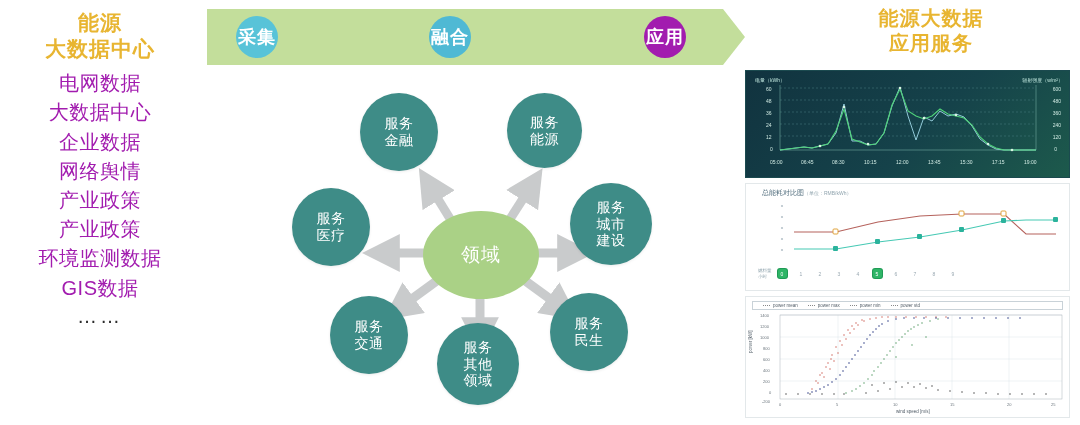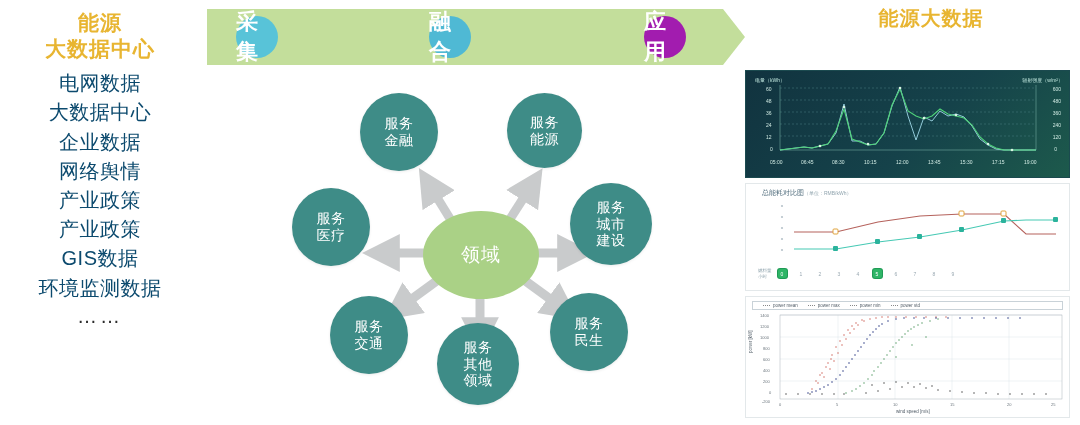--- a/index.html
+++ b/index.html
@@ -11,36 +11,36 @@
 
   
   .left-col{position:absolute;left:0;top:0;width:200px;height:425px;text-align:center;}
   .left-title{
     color:#e8b531;font-weight:bold;font-size:21px;line-height:1.22;
     padding-top:10px;letter-spacing:1px;
     text-shadow:0 1px 0 rgba(255,255,255,.6);
   }
   .left-list{margin-top:8px;}
   .left-list-item{
-    font-size:20px;color:#0c4a6e;line-height:1.46;letter-spacing:0.5px;
+    font-size:20px;color:#a21caf;line-height:1.46;letter-spacing:0.5px;
     white-space:nowrap;
   }
   .left-ellipsis{font-size:20px;color:#2b2b2b;letter-spacing:3px;padding-top:2px;}
 
   
   .banner{
     position:absolute;left:207px;top:9px;width:538px;height:56px;
     background:#c3de9b;
     -webkit-clip-path:polygon(0 0, calc(100% - 22px) 0, 100% 50%, calc(100% - 22px) 100%, 0 100%);
     clip-path:polygon(0 0, calc(100% - 22px) 0, 100% 50%, calc(100% - 22px) 100%, 0 100%);
   }
   .banner-circle{
     position:absolute;top:7px;width:42px;height:42px;border-radius:50%;
     display:flex;align-items:center;justify-content:center;
-    color:#ffffff;font-size:22px;font-weight:bold;letter-spacing:1px;
+    color:#ffffff;font-size:18px;font-weight:bold;letter-spacing:1px;
   }
   .bc-1{left:29px;background:#58c3d8;}
   .bc-2{left:222px;background:#4fb9d4;}
   .bc-3{left:437px;background:#a21caf;}
 
   
   .right-title{
     position:absolute;left:800px;top:6px;width:262px;text-align:center;
     color:#e8b531;font-weight:bold;font-size:20px;line-height:1.25;letter-spacing:1px;
     text-shadow:0 1px 0 rgba(255,255,255,.6);
@@ -114,34 +114,35 @@
       <div>能源</div>
       <div>大数据中心</div>
     </div>
     <div class="left-list">
       <div class="left-list-item">电网数据</div>
       <div class="left-list-item">大数据中心</div>
       <div class="left-list-item">企业数据</div>
       <div class="left-list-item">网络舆情</div>
       <div class="left-list-item">产业政策</div>
       <div class="left-list-item">产业政策</div>
+      <div class="left-list-item">环境监测数据</div>
       <div class="left-list-item">GIS数据</div>
-      <div class="left-list-item">环境监测数据</div>
       <div class="left-ellipsis">……</div>
     </div>
   </div>
 
   <div class="banner">
     <div class="banner-circle bc-1">采集</div>
     <div class="banner-circle bc-2">融合</div>
     <div class="banner-circle bc-3">应用</div>
   </div>
 
   <div class="right-title">
     <div>能源大数据</div>
+    <div>应用服务</div>
   </div>
 
   <div class="hub">
     <svg width="390" height="345" viewBox="0 0 390 345">
       <defs>
         <marker id="ah" markerWidth="4.2" markerHeight="4.2" refX="1.2" refY="2.1" orient="auto">
           <polygon points="0,0 4.2,2.1 0,4.2" fill="#c9cbcc"></polygon>
         </marker>
       </defs>
       <g stroke="#c9cbcc" stroke-width="9" fill="none" marker-end="url(#ah)">

